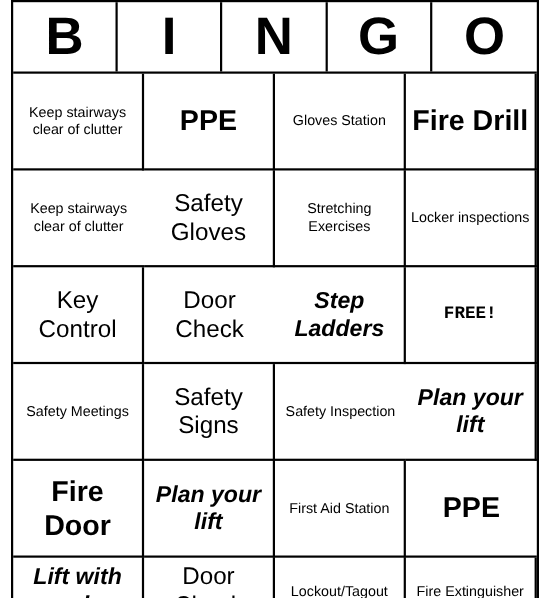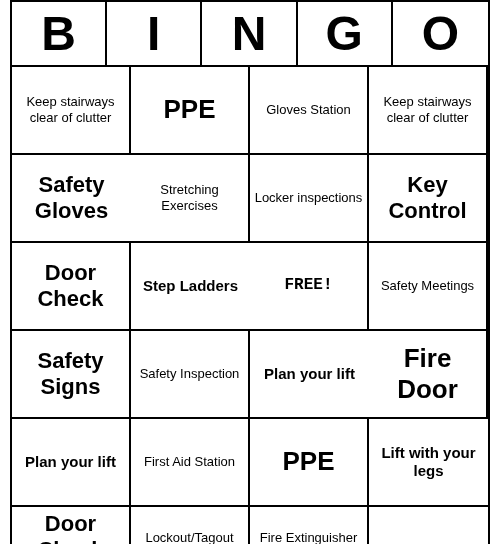--- a/index.html
+++ b/index.html
@@ -51,29 +51,30 @@
     }
     .bingo-cell:nth-child(n+21) {
       border-bottom: none;
     }
     .cell-text {
       font-size: 13px;
       line-height: 1.2;
     }
     .cell-text.large {
       font-size: 22px;
-      font-weight: bold;
+      font-weight: normal;
     }
     .cell-text.xlarge {
       font-size: 26px;
       font-weight: bold;
     }
     .cell-text.medium {
-      font-size: 15px;
+      font-size: 21px;
       font-weight: bold;
+      font-style: italic;
     }
     .cell-text.free {
       font-size: 16px;
       font-weight: bold;
       font-family: Liberation Mono, monospace;
     }
   </style>
 </head>
 <body>
 
@@ -87,20 +88,23 @@
     </div>
   <div class="bingo-grid">
   <div class="bingo-cell">
         <span class="cell-text">Keep stairways clear of clutter</span>
       </div>
       <div class="bingo-cell">
         <span class="cell-text xlarge">PPE</span>
       </div>
       <div class="bingo-cell">
         <span class="cell-text">Gloves Station</span>
+      </div>
+      <div class="bingo-cell">
+        <span class="cell-text xlarge">Fire Drill</span>
       </div>
       <div class="bingo-cell">
         <span class="cell-text">Keep stairways clear of clutter</span>
       </div>
       <div class="bingo-cell">
         <span class="cell-text large">Safety Gloves</span>
       </div>
       <div class="bingo-cell">
         <span class="cell-text">Stretching Exercises</span>
       </div>

